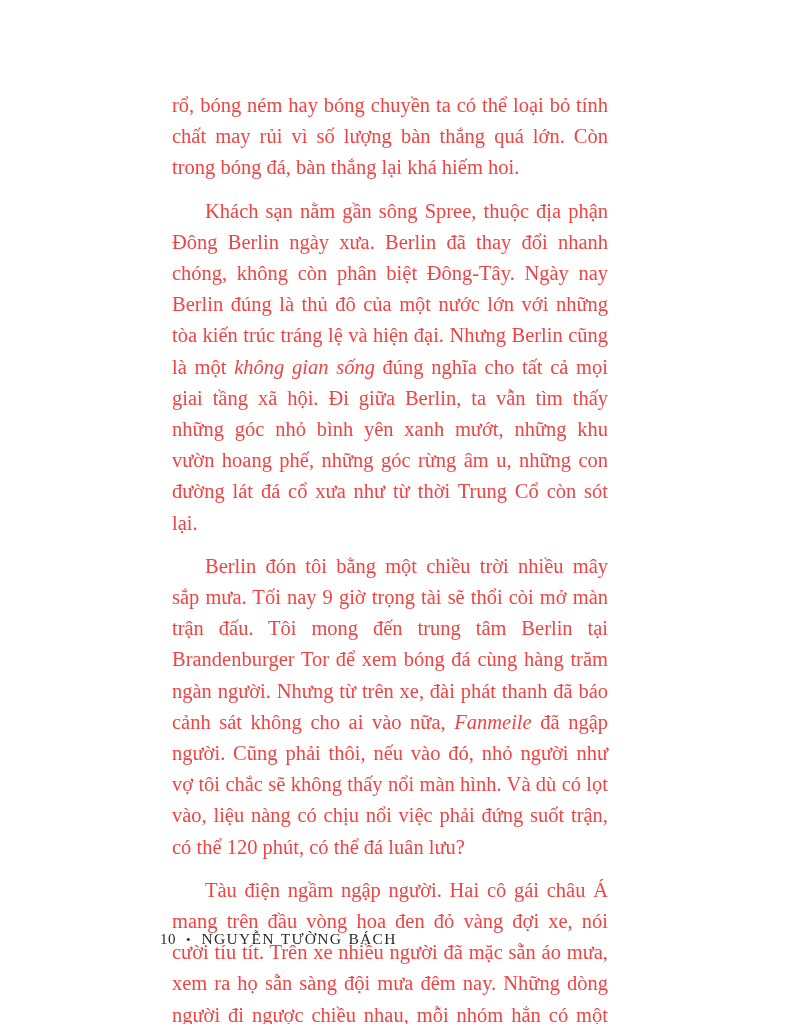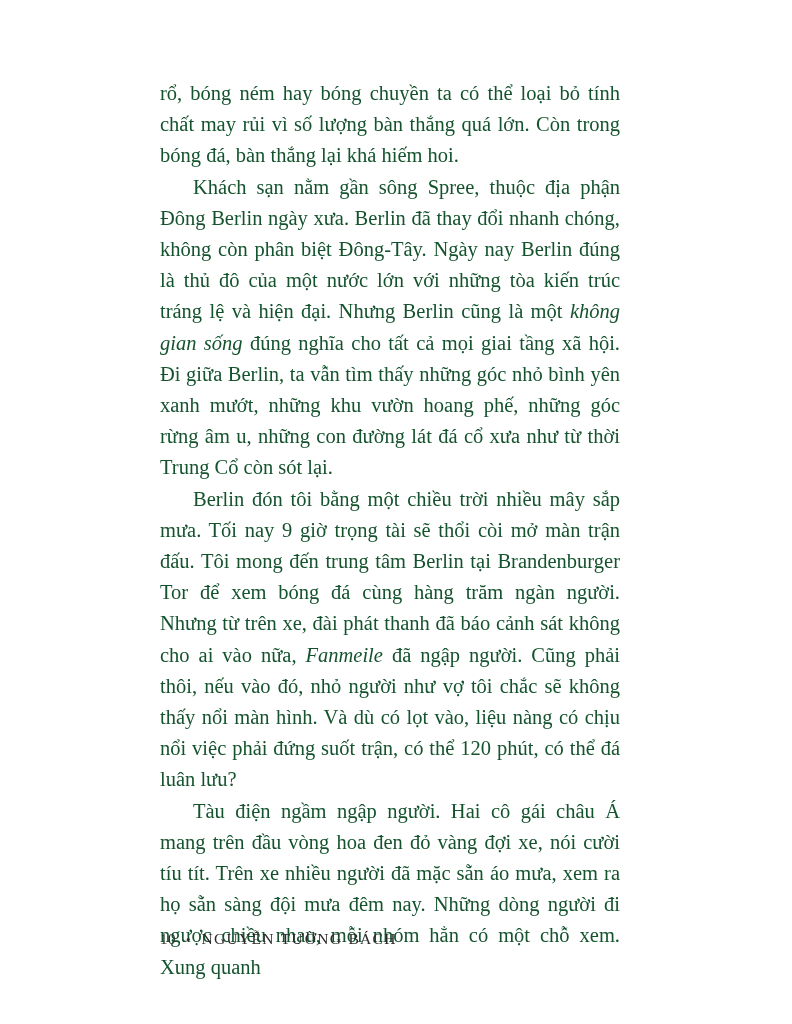--- a/index.html
+++ b/index.html
@@ -15,24 +15,24 @@
     overflow: hidden;
     font-family: "Liberation Serif", "DejaVu Serif", serif;
   }
   .text-column {
     position: absolute;
     left: 160px;
     top: 78px;
     width: 460px;
   }
   .para {
-    margin: 0;
+    margin: 12px;
     font-size: 20.5px;
     line-height: 31.2px;
-    color: #14532d;
+    color: #ef4444;
     text-align: justify;
     text-justify: inter-word;
     text-indent: 33px;
     hyphens: none;
     -webkit-hyphens: none;
   }
   .para.first {
     text-indent: 0;
   }
   .para em {

